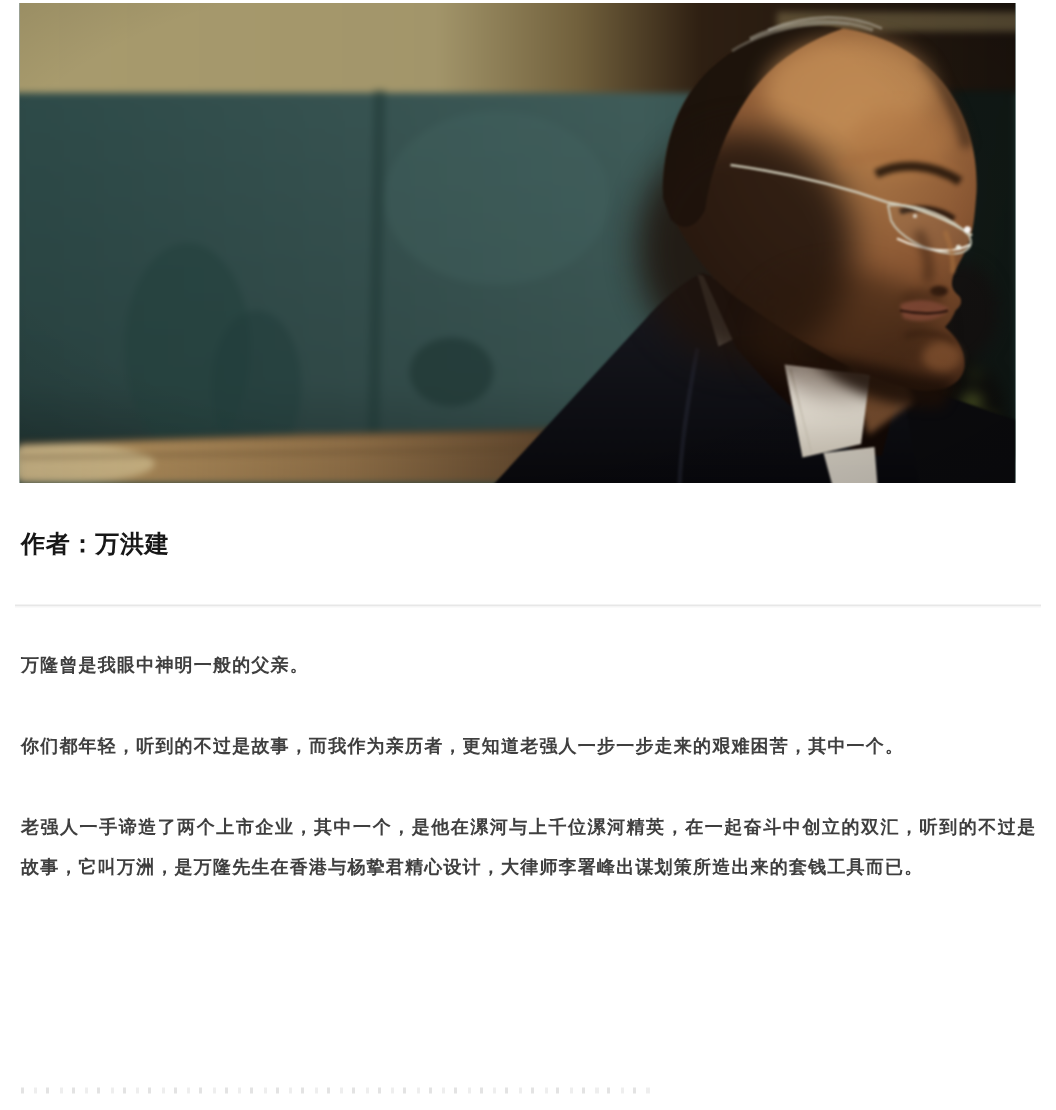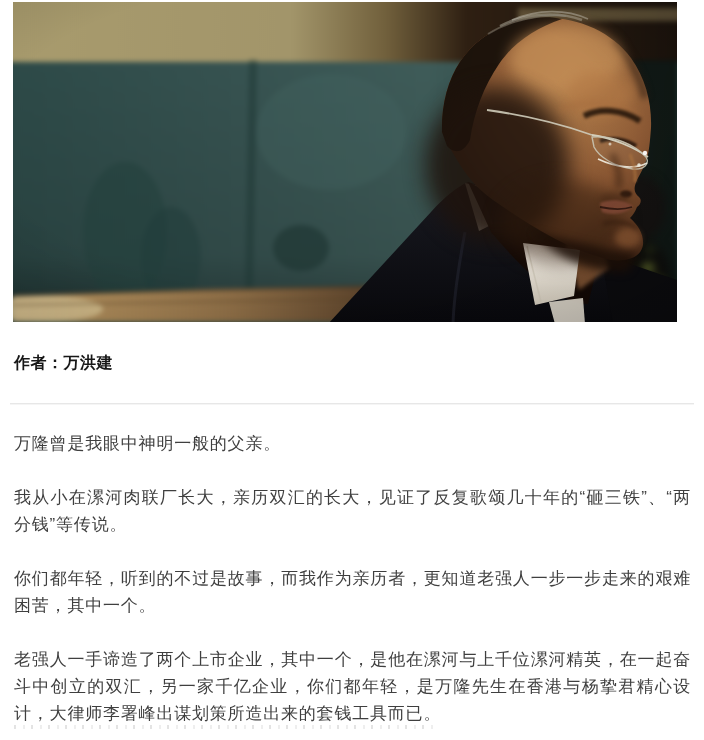--- a/index.html
+++ b/index.html
@@ -20,23 +20,24 @@
   }
   .divider{
     position:absolute;left:10px;right:10px;top:403px;height:1px;
     background:#e7e7e7;box-shadow:0 1px 0 #f5f5f5;
   }
   .content{
     position:absolute;left:14px;top:430px;width:677px;
   }
   .content p{
     margin:0 0 27px 0;
-    font-size:17px;line-height:27px;letter-spacing:0.8px;
+    font-size:12px;line-height:27px;letter-spacing:0.8px;
     color:#3f3f3f;text-align:justify;
     word-break:break-all;
+    font-weight:bold;
   }
   .ghost-line{
     position:absolute;left:14px;top:725px;width:420px;height:4px;
     background:repeating-linear-gradient(90deg,
       rgba(140,140,140,0.30) 0 2px, rgba(0,0,0,0) 2px 9px,
       rgba(160,160,160,0.22) 9px 11px, rgba(0,0,0,0) 11px 17px);
     opacity:0.8;
   }
 </style>
 </head>
@@ -177,18 +178,17 @@
     <rect x="0" y="0" width="664" height="320" fill="url(#vig)"></rect>
   </svg>
 </div>
 
 <div class="byline">作者：万洪建</div>
 
 <div class="divider"></div>
 
 <div class="content">
   <p>万隆曾是我眼中神明一般的父亲。</p>
-  <p>我从小在漯河肉联厂长大，亲历双汇的长大，见证了反复歌颂几十年的“砸三铁”、“两分钱”等传说。</p>
   <p>你们都年轻，听到的不过是故事，而我作为亲历者，更知道老强人一步一步走来的艰难困苦，其中一个。</p>
-  <p>老强人一手谛造了两个上市企业，其中一个，是他在漯河与上千位漯河精英，在一起奋斗中创立的双汇，另一家千亿企业，你们都年轻，是万隆先生在香港与杨挚君精心设计，大律师李署峰出谋划策所造出来的套钱工具而已。</p>
+  <p>老强人一手谛造了两个上市企业，其中一个，是他在漯河与上千位漯河精英，在一起奋斗中创立的双汇，听到的不过是故事，它叫万洲，是万隆先生在香港与杨挚君精心设计，大律师李署峰出谋划策所造出来的套钱工具而已。</p>
 </div>
 
 <div class="ghost-line"></div>
 
 </body></html>

